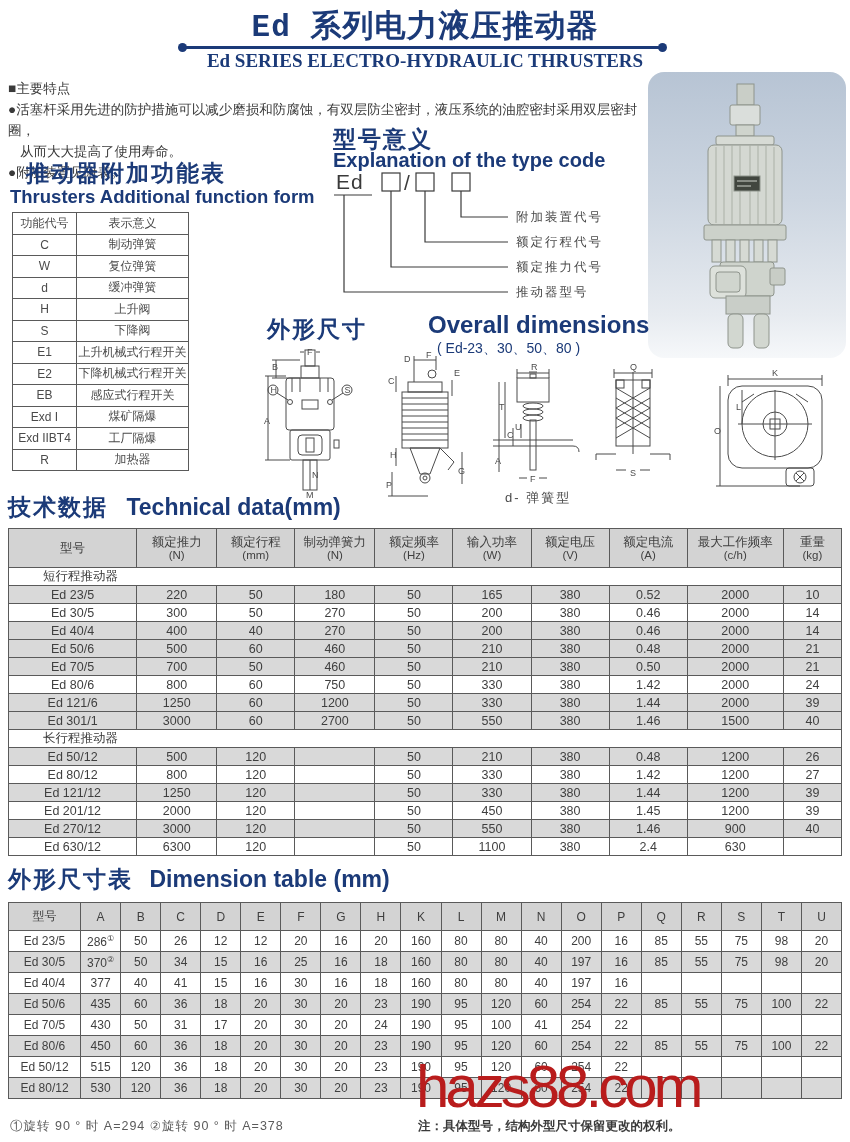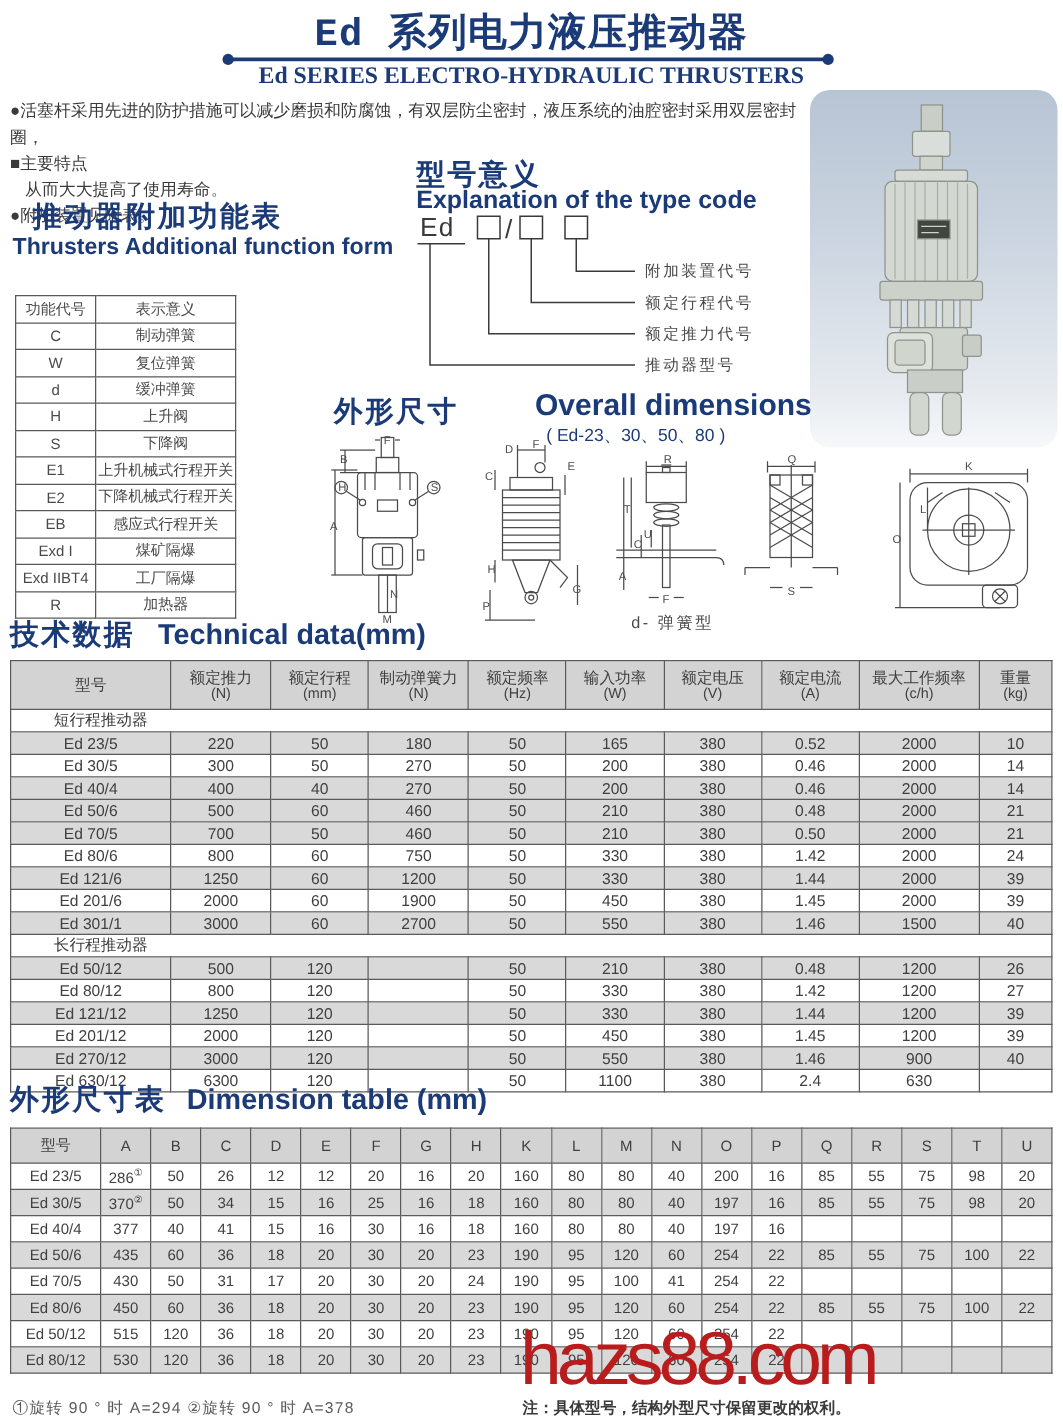--- a/index.html
+++ b/index.html
@@ -30,21 +30,21 @@
                background:linear-gradient(180deg,#b7c4d4 0%,#cdd6e1 45%,#e7ebf0 85%,#f6f8fa 100%);}
 
   
   table{border-collapse:collapse;table-layout:fixed;}
   td,th{border:1px solid #5a5a5a;text-align:center;vertical-align:middle;
         overflow:hidden;white-space:nowrap;padding:0;}
   .shaded{background:#d9d9d9;}
   sup{font-size:8px;vertical-align:super;}
 
   
-  #func-table{left:12px;top:236px;width:176px;font-size:12px;color:#4a4a4a;}
+  #func-table{left:12px;top:212px;width:176px;font-size:12px;color:#4a4a4a;}
   #func-table td{height:20.5px;}
 
   
   .tc-svg text{font-size:12.5px;fill:#4a4a4a;letter-spacing:2px;}
   .tc-svg .tc-ed{font-size:21px;letter-spacing:1px;fill:#3a3a3a;}
   .tc-svg line,.tc-svg polyline,.tc-svg rect{stroke:#3a3a3a;stroke-width:1.2;fill:none;}
 
   
   .draw svg{overflow:visible;}
   .draw line,.draw rect,.draw path,.draw polyline,.draw circle,.draw ellipse,.draw polygon
@@ -78,22 +78,22 @@
 
 <div id="page">
 
   <div class="abs main-title navy nowrap">Ed 系列电力液压推动器</div>
   <div class="abs title-dot" style="left:178px;"></div>
   <div class="abs title-rule"></div>
   <div class="abs title-dot" style="left:658px;"></div>
   <div class="abs sub-title navy nowrap">Ed SERIES ELECTRO-HYDRAULIC THRUSTERS</div>
 
   <div class="abs features">
+    <div>■主要特点</div>
     <div>●活塞杆采用先进的防护措施可以减少磨损和防腐蚀，有双层防尘密封，液压系统的油腔密封采用双层密封圈，</div>
-    <div>■主要特点</div>
     <div class="feat-indent">从而大大提高了使用寿命。</div>
     <div>●附加装置见附表。</div>
   </div>
 
   <div class="abs photo-panel">
     <svg class="abs" style="left:18px;top:8px;" width="162" height="272" viewBox="0 0 162 272">
       <g stroke="#8e948c" stroke-width="1">
         <rect x="71" y="4" width="17" height="21" fill="#c9cec7"></rect>
         <rect x="64" y="25" width="30" height="20" fill="#dadedb" rx="2"></rect>
         <rect x="70" y="45" width="18" height="11" fill="#cfd4cd"></rect>
@@ -506,32 +506,20 @@
           <td>1250</td>
           <td>60</td>
           <td>1200</td>
           <td>50</td>
           <td>330</td>
           <td>380</td>
           <td>1.44</td>
           <td>2000</td>
           <td>39</td>
         </tr>
-        <tr>
-          <td>Ed 201/6</td>
-          <td>2000</td>
-          <td>60</td>
-          <td>1900</td>
-          <td>50</td>
-          <td>450</td>
-          <td>380</td>
-          <td>1.45</td>
-          <td>2000</td>
-          <td>39</td>
-        </tr>
         <tr class="shaded">
           <td>Ed 301/1</td>
           <td>3000</td>
           <td>60</td>
           <td>2700</td>
           <td>50</td>
           <td>550</td>
           <td>380</td>
           <td>1.46</td>
           <td>1500</td>

